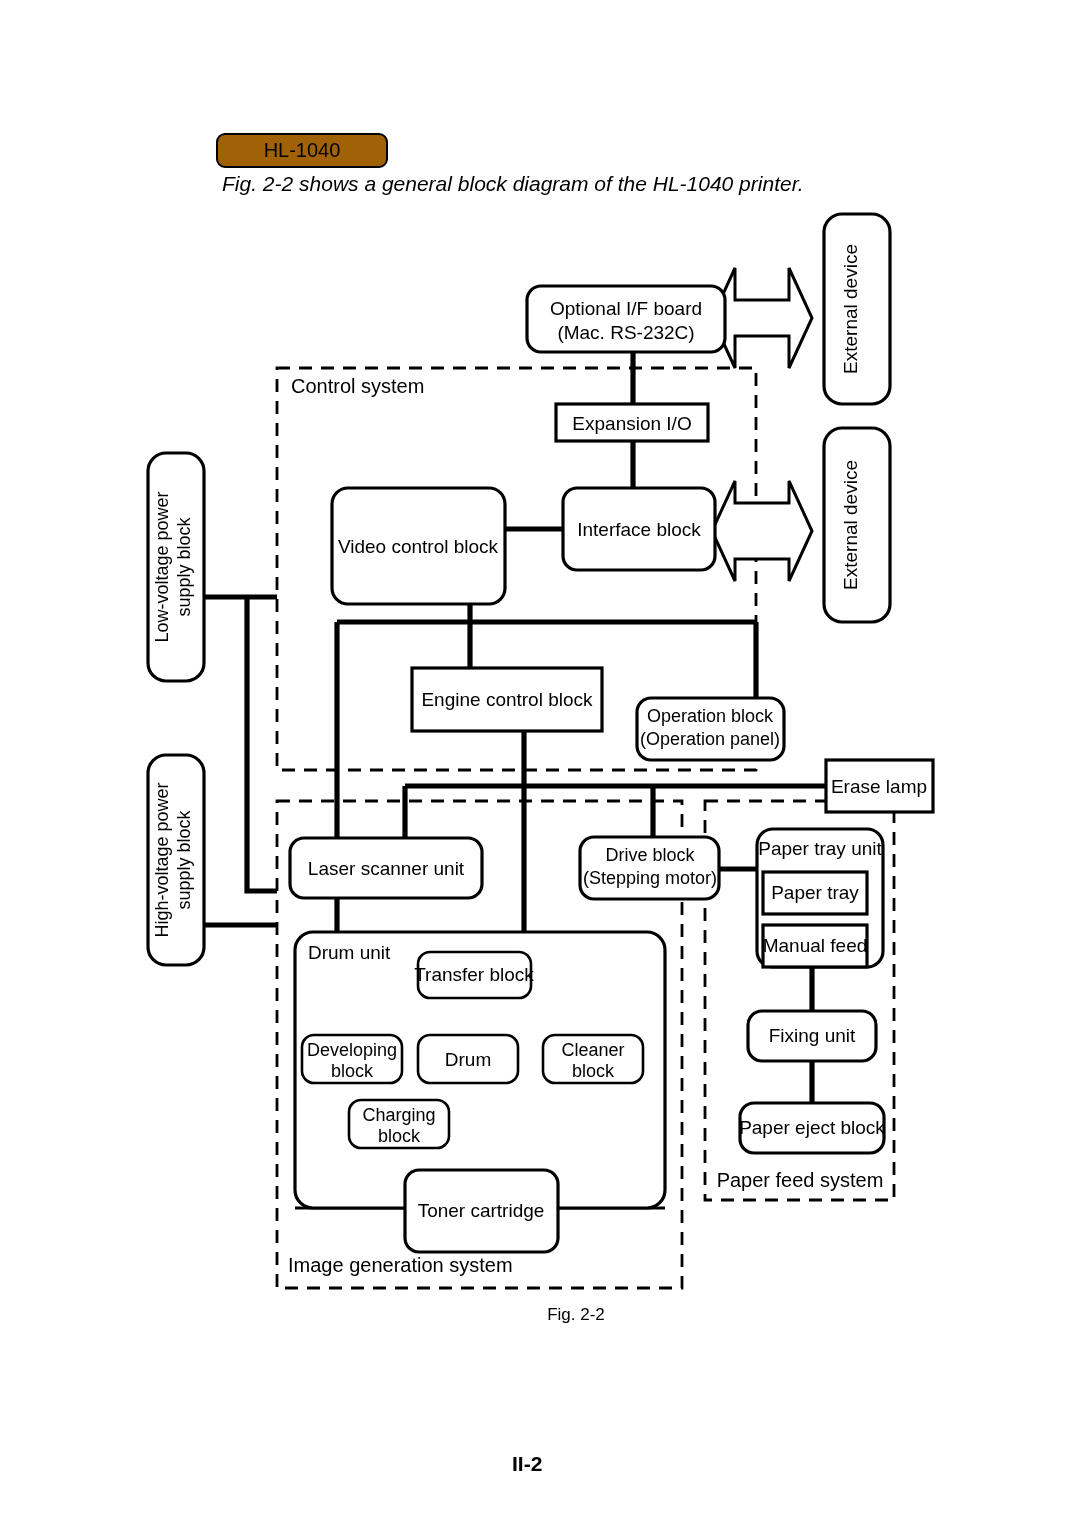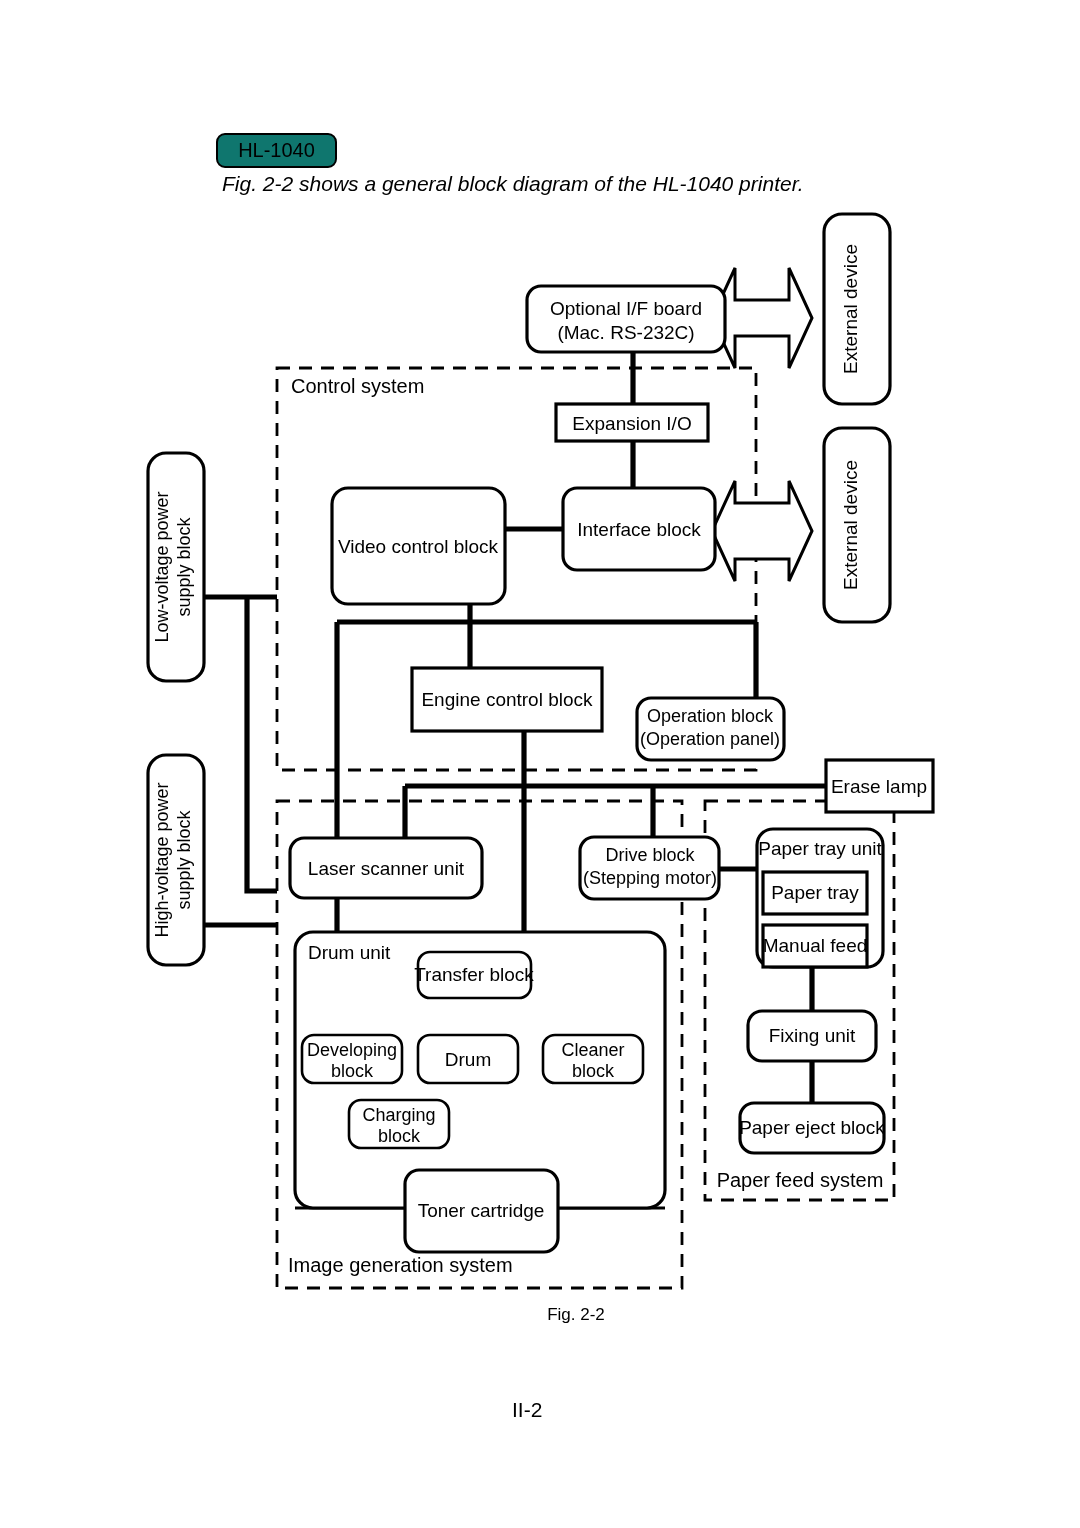--- a/index.html
+++ b/index.html
@@ -20,38 +20,38 @@
   .wire-thin{stroke:#000000;stroke-width:3.0;fill:none;}
   .dash{stroke:#000000;stroke-width:2.8;fill:none;stroke-dasharray:13 9;}
   .arrow{stroke:#000000;stroke-width:3.0;fill:#ffffff;}
   text{font-family:"Liberation Sans","DejaVu Sans",sans-serif;fill:#000000;}
   .t{font-size:19px;}
   .t-sm{font-size:18px;}
   .t-hdr{font-size:20px;}
   .ctr{text-anchor:middle;}
   .lft{text-anchor:start;}
   .tagbox{
-    position:absolute;left:216px;top:133px;width:121px;height:35px;
-    border:2.2px solid #000;border-radius:9px;background:#0f766e;
+    position:absolute;left:216px;top:133px;width:172px;height:35px;
+    border:2.2px solid #000;border-radius:9px;background:#a16207;
     box-sizing:border-box;
   }
   .tagbox span{
     display:block;font-size:20px;line-height:31px;text-align:center;
   }
   .caption{
     position:absolute;left:222px;top:170px;width:700px;
     font-size:21px;line-height:28px;font-style:italic;
   }
   .figlabel{
     position:absolute;left:0;top:1305px;width:1080px;
     text-align:center;font-size:17px;margin-left:36px;
   }
   .pagenum{
-    position:absolute;left:0;top:1398px;width:1080px;
-    text-align:left;font-size:21px;padding-left:512px;box-sizing:border-box;
+    position:absolute;left:0;top:1452px;width:1080px;
+    text-align:left;font-size:21px;padding-left:512px;box-sizing:border-box;font-weight:bold;
   }
 </style>
 </head>
 <body>
 
 <div id="page">
 
   <div class="tagbox">
     <span>HL-1040</span>
   </div>

